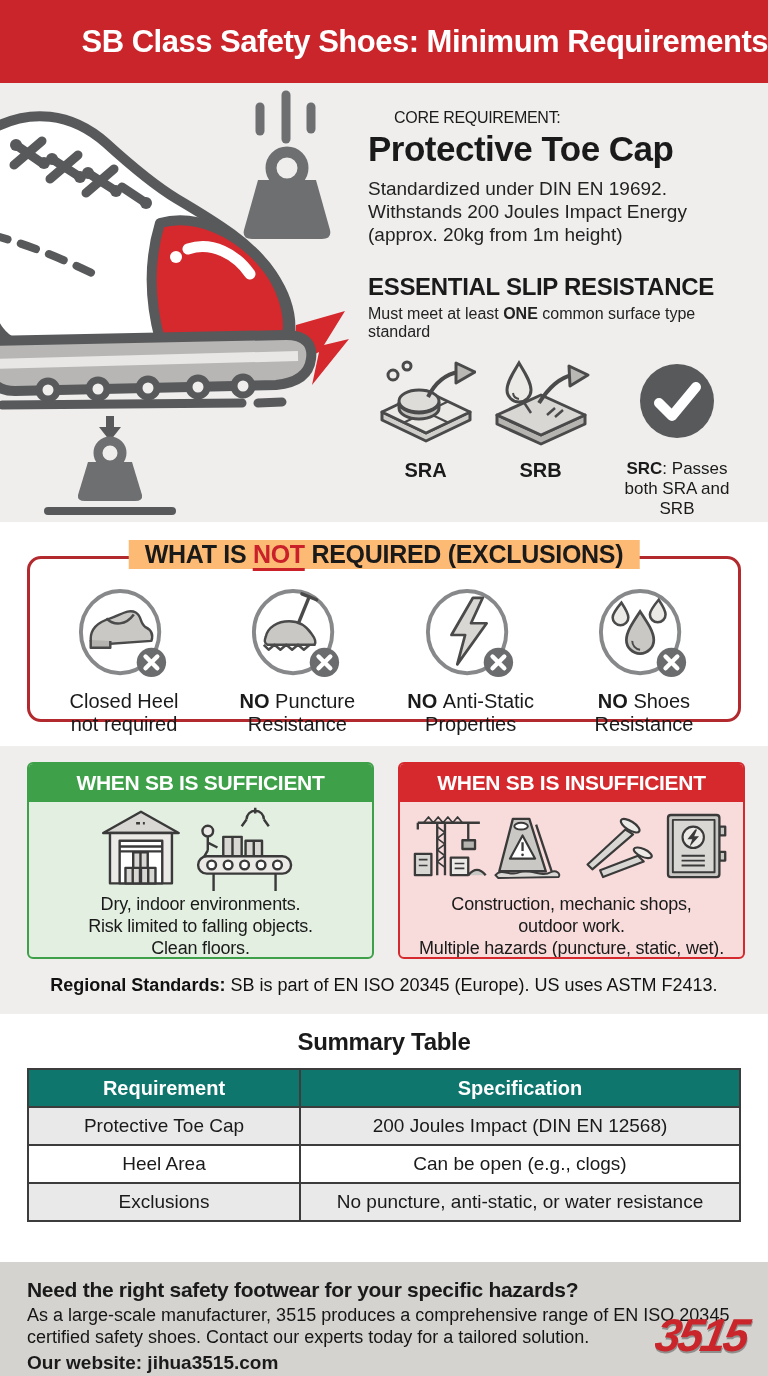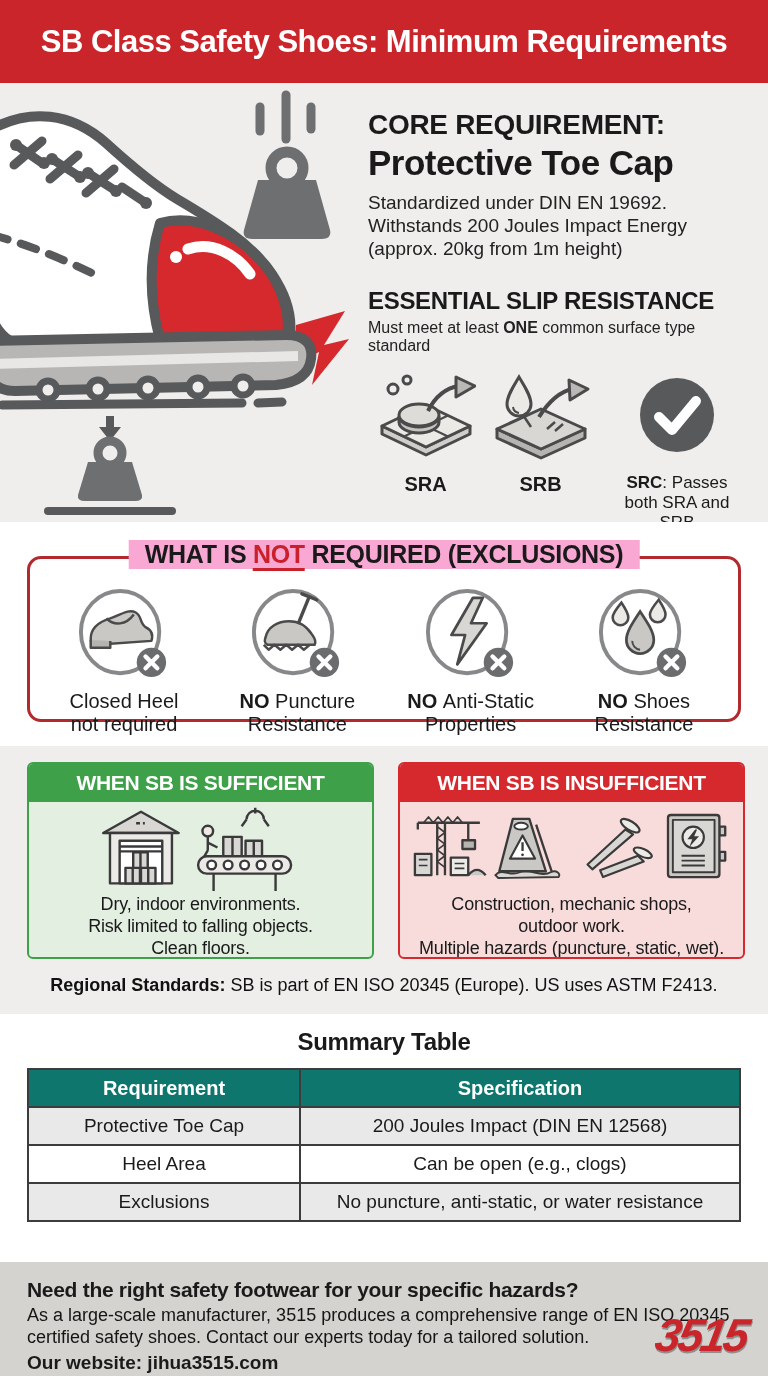--- a/index.html
+++ b/index.html
@@ -1,41 +1,41 @@
 <!DOCTYPE html>
 <html><head>
 <meta charset="utf-8">
 <style>
   html,body{margin:0;padding:0;background:#888;}
   .page{position:relative;width:768px;height:1376px;margin:0 auto;background:#ffffff;
         font-family:"Liberation Sans",sans-serif;color:#1a1a1a;overflow:hidden;}
   
-  .header{height:83px;background:#c9252b;display:flex;align-items:center;justify-content:center;
+  .header{height:83px;background:#c9252b;display:flex;align-items:center;justify-content:flex-end;
           box-shadow:0 3px 4px rgba(0,0,0,.25);}
   .header h1{margin:0;color:#fff;font-size:31px;font-weight:bold;letter-spacing:-.5px;}
   
   .hero{position:relative;height:439px;background:#efeeed;}
   .hero-art{position:absolute;left:0;top:0;}
   .hero-text{position:absolute;left:368px;top:26px;width:392px;}
-  .core-label{font-size:28px;font-weight:700;letter-spacing:-.3px;}
+  .core-label{font-size:16px;font-weight:400;letter-spacing:-.3px;margin-left:26px;}
   .core-title{font-size:35px;font-weight:900;letter-spacing:-.5px;margin:2px 0 8px;}
   .core-desc{font-size:19px;line-height:1.22;color:#222;}
   .slip-title{font-size:24px;font-weight:900;letter-spacing:-.3px;margin-top:26px;}
   .slip-sub{font-size:16px;margin-top:4px;color:#222;}
   .slip-icons{display:flex;margin-top:16px;}
   .slip-cell{text-align:center;}
   .slip-cell.c1{width:115px;} .slip-cell.c2{width:115px;} .slip-cell.c3{width:158px;}
   .slip-label{font-size:20px;font-weight:bold;margin-top:6px;}
   .src-label{font-size:17px;line-height:1.18;margin-top:6px;width:120px;margin-left:auto;margin-right:auto;}
   
   .exclusions{position:relative;height:224px;background:#ffffff;}
   .excl-box{position:absolute;left:27px;right:27px;top:34px;bottom:24px;
             border:3px solid #b22a2e;border-radius:14px;}
   .excl-title{position:absolute;top:18px;left:50%;transform:translateX(-50%);
-              background:#f9a8d4;padding:0 16px;white-space:nowrap;
+              background:#fdba74;padding:0 16px;white-space:nowrap;
               font-size:25px;font-weight:900;letter-spacing:-.3px;}
   .excl-title .not{color:#c9202a;border-bottom:3px solid #c9202a;}
   .excl-items{position:absolute;left:40px;right:40px;top:66px;display:flex;justify-content:space-between;}
   .excl-item{width:168px;text-align:center;}
   .excl-label{font-size:20px;line-height:1.15;margin-top:4px;}
   
   .band{position:relative;height:268px;background:#efeeed;}
   .verdict-box{position:absolute;top:16px;width:343px;height:193px;border-radius:6px;overflow:hidden;}
   .verdict-box.green{left:27px;border:2px solid #3fa04a;background:#e3efe0;}
   .verdict-box.red{left:398px;border:2px solid #d5292e;background:#f8dcdb;}

